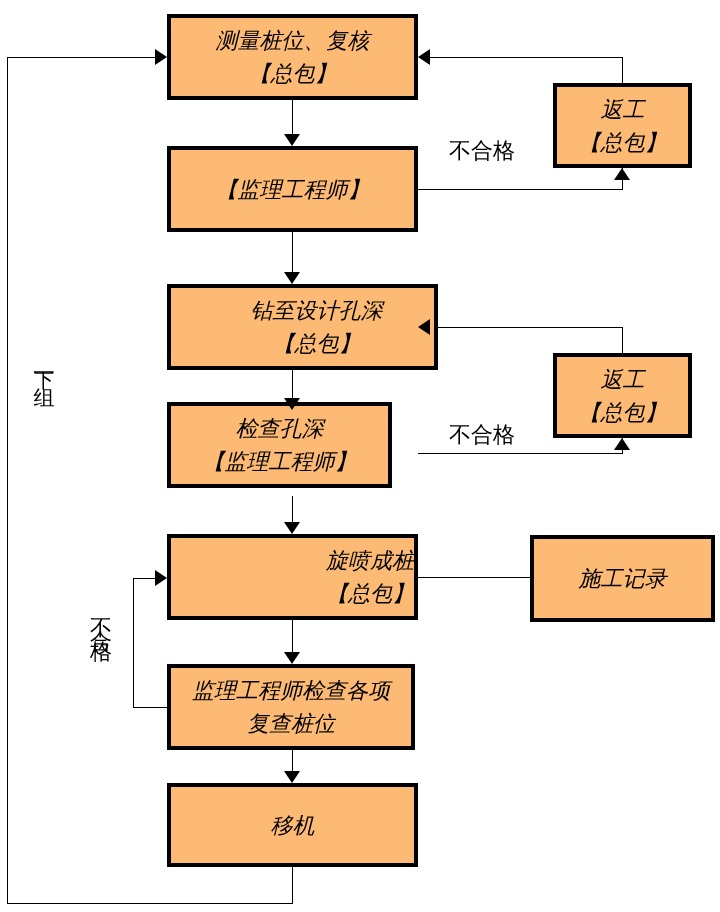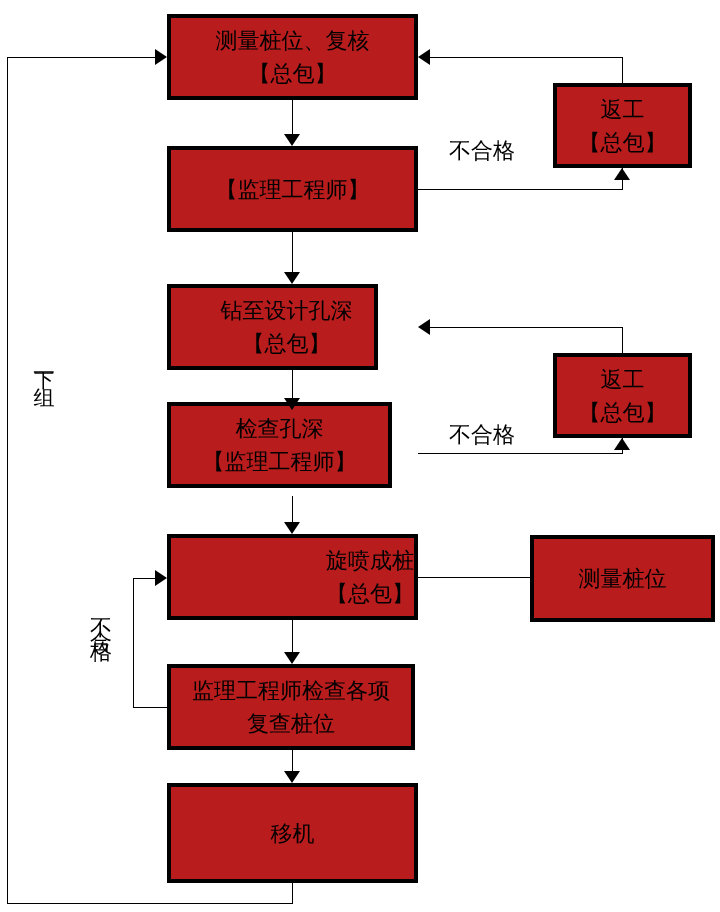--- a/index.html
+++ b/index.html
@@ -9,29 +9,30 @@
     width: 720px;
     height: 912px;
     background: #ffffff;
     font-family: "Liberation Sans", "DejaVu Sans", sans-serif;
     color: #000000;
     overflow: hidden;
   }
   .box {
     position: absolute;
     border: 4px solid #000000;
-    background: #b91c1c;
+    background: #fdba74;
     display: flex;
     flex-direction: column;
     align-items: center;
     justify-content: center;
     text-align: center;
     font-size: 22px;
     line-height: 33px;
     z-index: 2;
+    font-style: italic;
   }
   .hl { position: absolute; background: #000000; height: 1px; z-index: 1; }
   .vl { position: absolute; background: #000000; width: 1px; z-index: 1; }
   .arr { position: absolute; width: 0; height: 0; z-index: 3; }
   .arr.down  { border-left: 8px solid transparent; border-right: 8px solid transparent; border-top: 12px solid #000000; }
   .arr.up    { border-left: 8px solid transparent; border-right: 8px solid transparent; border-bottom: 12px solid #000000; }
   .arr.left  { border-top: 8px solid transparent; border-bottom: 8px solid transparent; border-right: 12px solid #000000; }
   .arr.right { border-top: 8px solid transparent; border-bottom: 8px solid transparent; border-left: 12px solid #000000; }
   .lbl { position: absolute; font-size: 22px; line-height: 22px; white-space: nowrap; z-index: 2; }
   .vtext {
@@ -51,57 +52,57 @@
 
   <div class="box" style="left:167px; top:14px; width:251px; height:86px;">
     <div>测量桩位、复核</div>
     <div>【总包】</div>
   </div>
 
   <div class="box" style="left:167px; top:146px; width:251px; height:86px;">
     <div>【监理工程师】</div>
   </div>
 
-  <div class="box" style="left:167px; top:284px; width:211px; height:86px;padding-left:28px;">
+  <div class="box" style="left:167px; top:284px; width:271px; height:86px;padding-left:28px;">
     <div>钻至设计孔深</div>
     <div>【总包】</div>
   </div>
 
   <div class="box" style="left:167px; top:402px; width:225px; height:86px;">
     <div>检查孔深</div>
     <div>【监理工程师】</div>
   </div>
 
   <div class="box" style="left:167px; top:534px; width:251px; height:86px;align-items:flex-end;">
     <div>旋喷成桩</div>
     <div>【总包】</div>
   </div>
 
   <div class="box" style="left:167px; top:664px; width:248px; height:86px;justify-content:center;">
     <div>监理工程师检查各项</div>
     <div>复查桩位</div>
   </div>
 
-  <div class="box" style="left:167px; top:783px; width:251px; height:100px;">
+  <div class="box" style="left:167px; top:783px; width:251px; height:84px;">
     <div>移机</div>
     <div></div>
   </div>
 
   <div class="box" style="left:553px; top:83px; width:139px; height:85px;">
     <div>返工</div>
     <div>【总包】</div>
   </div>
 
   <div class="box" style="left:553px; top:353px; width:139px; height:85px;">
     <div>返工</div>
     <div>【总包】</div>
   </div>
 
   <div class="box" style="left:530px; top:535px; width:185px; height:87px;">
-    <div>测量桩位</div>
+    <div>施工记录</div>
   </div>
 
   <div class="vl" style="left:292px; top:100px; height:40px;"></div>
   <div class="arr down" style="left:284px; top:134px;"></div>
 
   <div class="vl" style="left:292px; top:232px; height:46px;"></div>
   <div class="arr down" style="left:284px; top:272px;"></div>
 
   <div class="vl" style="left:292px; top:370px; height:34px;"></div>
   <div class="arr down" style="left:284px; top:398px;"></div>

